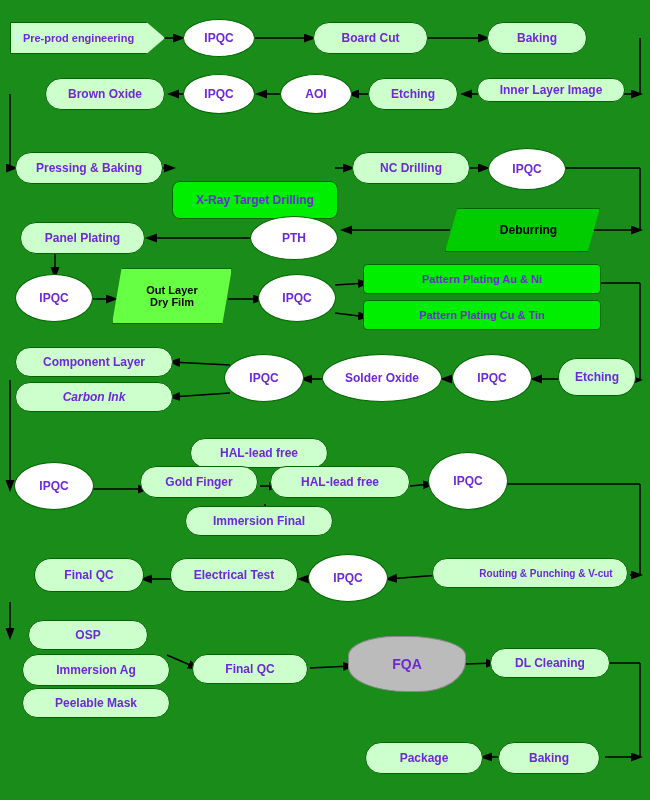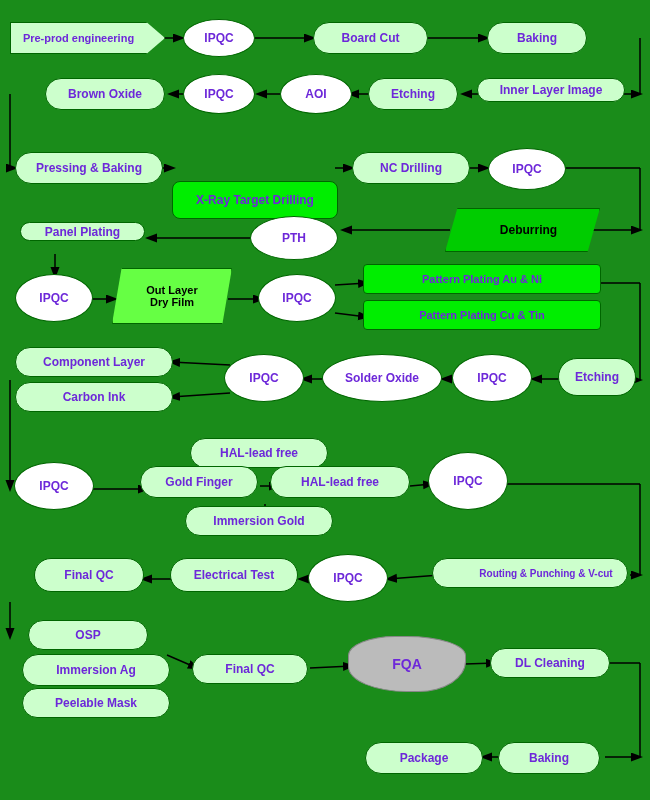--- a/index.html
+++ b/index.html
@@ -222,21 +222,21 @@
 </div>
 
 <div class="node rect-rounded" style="left:352px;top:152px;width:118px;height:32px;">
   <span>NC Drilling</span>
 </div>
 
 <div class="node oval" style="left:488px;top:148px;width:78px;height:42px;">
   <span>IPQC</span>
 </div>
 
-<div class="node rect-rounded" style="left:20px;top:222px;width:125px;height:19px;">
+<div class="node rect-rounded" style="left:20px;top:222px;width:125px;height:32px;">
   <span>Panel Plating</span>
 </div>
 
 <div class="node oval" style="left:250px;top:216px;width:88px;height:44px;">
   <span>PTH</span>
 </div>
 
 <div class="node parallelogram" style="left:445px;top:208px;width:155px;height:44px;">
   <span style="padding-left:12px;">Deburring</span>
 </div>
@@ -259,21 +259,21 @@
 </div>
 
 <div class="node rect-bright" style="left:363px;top:300px;width:238px;height:30px;border-radius:4px;">
   <span style="font-size:11px;">Pattern Plating Cu &amp; Tin</span>
 </div>
 
 <div class="node rect-rounded" style="left:15px;top:347px;width:158px;height:30px;">
   <span>Component Layer</span>
 </div>
 
-<div class="node rect-rounded" style="left:15px;top:382px;width:158px;height:30px;">
+<div class="node rect-rounded" style="left:15px;top:382px;width:158px;height:30px;font-style:italic;">
   <span>Carbon Ink</span>
 </div>
 
 <div class="node oval" style="left:224px;top:354px;width:80px;height:48px;">
   <span>IPQC</span>
 </div>
 
 <div class="node oval" style="left:322px;top:354px;width:120px;height:48px;">
   <span>Solder Oxide</span>
 </div>
@@ -300,21 +300,21 @@
 
 <div class="node rect-rounded" style="left:270px;top:466px;width:140px;height:32px;">
   <span>HAL-lead free</span>
 </div>
 
 <div class="node oval" style="left:428px;top:452px;width:80px;height:58px;">
   <span>IPQC</span>
 </div>
 
 <div class="node rect-rounded" style="left:185px;top:506px;width:148px;height:30px;">
-  <span>Immersion Gold</span>
+  <span>Immersion Final</span>
 </div>
 
 <div class="node rect-rounded" style="left:432px;top:558px;width:196px;height:30px;">
   <span style="font-size:10px;margin-left:32px;">Routing &amp; Punching &amp; V-cut</span>
 </div>
 
 <div class="node oval" style="left:308px;top:554px;width:80px;height:48px;">
   <span>IPQC</span>
 </div>
 

